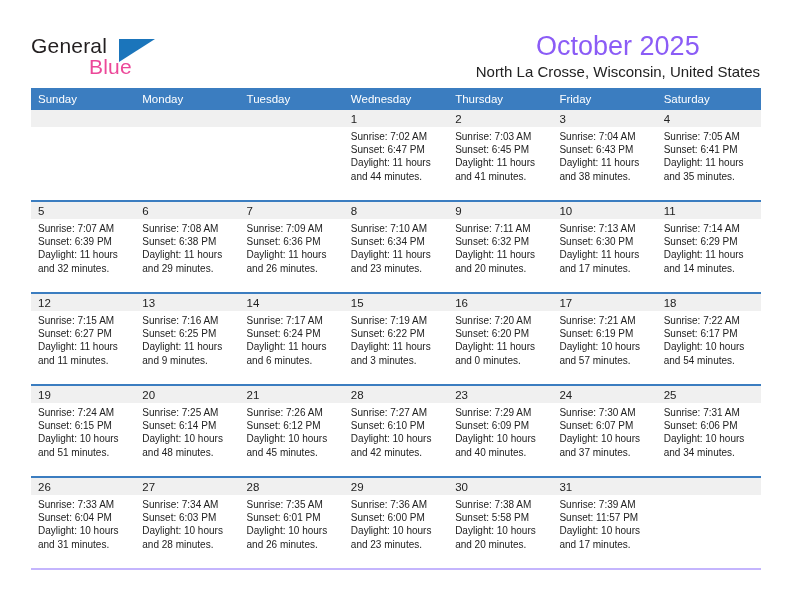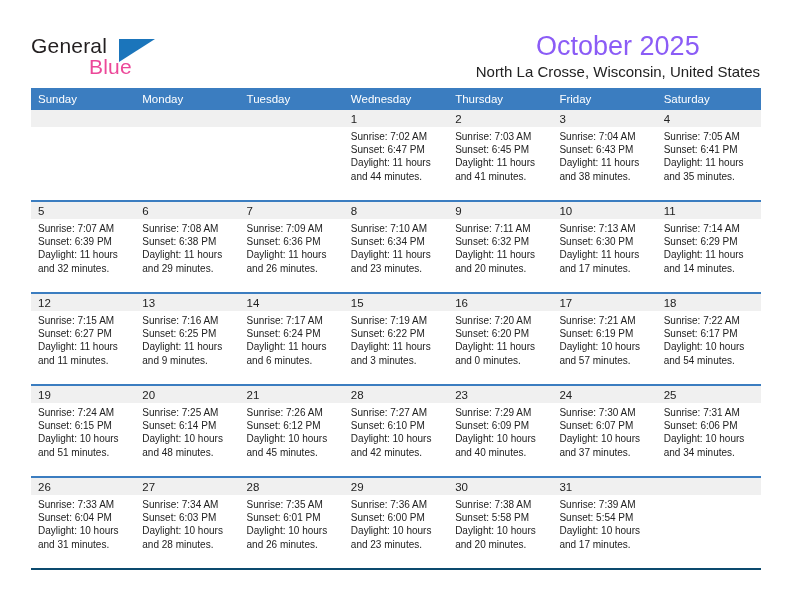--- a/index.html
+++ b/index.html
@@ -133,21 +133,21 @@
   .cellbody {
     padding: 3px 6px 0 7px;
     font-size: 10px;
     line-height: 13.2px;
     color: #222222;
   }
   .cellbody div {
     white-space: nowrap;
   }
   tr.week:last-child .daycell {
-    border-bottom: 2px solid #0c4a6e;
+    border-bottom: 2px solid #c4b5fd;
   }
 </style>
 </head>
 <body>
 
 <div class="page">
 
   <div class="header">
 
     <div class="brand">
@@ -470,21 +470,21 @@
               <div>Sunrise: 7:38 AM</div>
               <div>Sunset: 5:58 PM</div>
               <div>Daylight: 10 hours</div>
               <div>and 20 minutes.</div>
             </div>
           </td>
           <td class="daycell">
             <div class="datenum-band">31</div>
             <div class="cellbody">
               <div>Sunrise: 7:39 AM</div>
-              <div>Sunset: 5:54 PM</div>
+              <div>Sunset: 11:57 PM</div>
               <div>Daylight: 10 hours</div>
               <div>and 17 minutes.</div>
             </div>
           </td>
           <td class="daycell empty">
             <div class="datenum-band"></div>
           </td>
         </tr>
       </tbody>
   </table>

